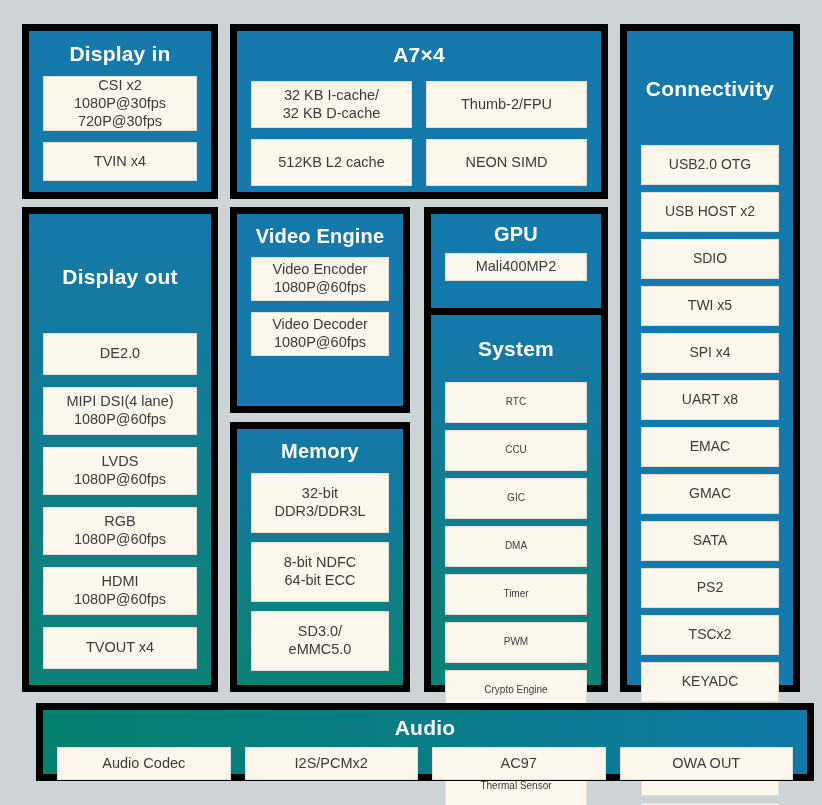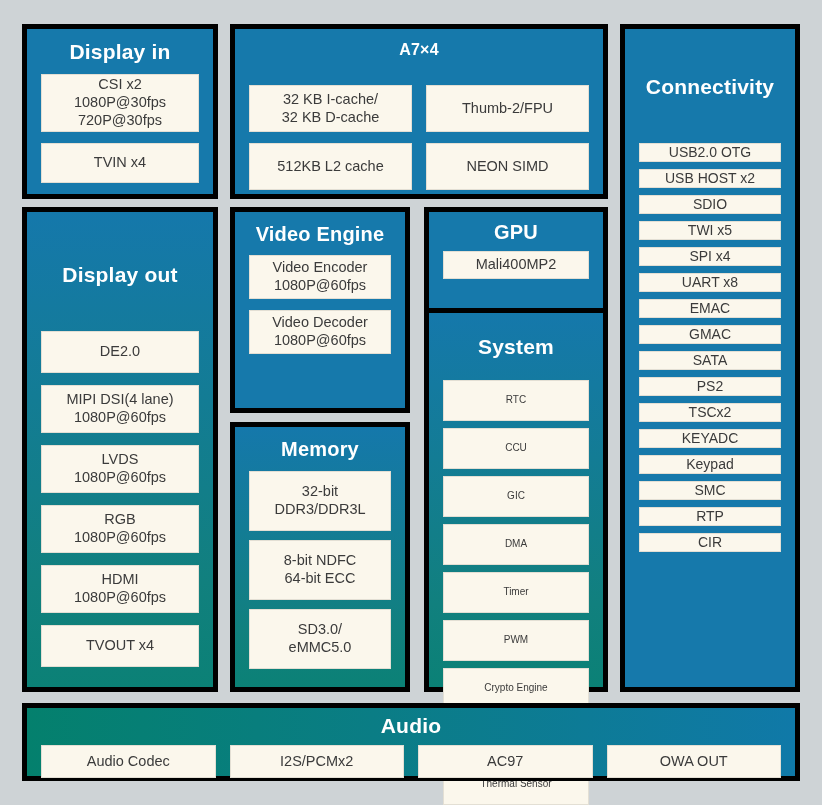--- a/index.html
+++ b/index.html
@@ -21,21 +21,21 @@
     height: 805px;
     background: #ced3d6;
     box-sizing: border-box;
     padding: 18px 16px 16px 18px;
   }
 
   
   .block {
     position: absolute;
     box-sizing: border-box;
-    border: 5px solid #000000;
+    border: 7px solid #000000;
     background: #1679ab;
     display: flex;
     flex-direction: column;
     align-items: stretch;
   }
   .block.grad-blue-teal {
     background: linear-gradient(180deg, #1578ab 0%, #11807e 78%, #0b8176 100%);
   }
   .block.grad-green-blue {
     background: linear-gradient(90deg, #04806d 0%, #0a7d85 45%, #1079a8 100%);
@@ -72,41 +72,41 @@
   #display-in .block-title { font-size: 21px; margin: 11px 0 10px; }
   #display-in .card { margin-bottom: 11px; }
   #display-in .card.c0 { height: 65px; }
   #display-in .card.c1 { height: 45px; }
 
   
   #cpu {
     left: 230px; top: 24px; width: 378px; height: 175px;
     padding: 0 14px;
   }
-  #cpu .block-title { font-size: 16px; margin: 12px 0 26px; }
+  #cpu .block-title { font-size: 21px; margin: 12px 0 14px; }
   #cpu .cpu-grid {
     display: grid;
     grid-template-columns: 1fr 1fr;
     gap: 11px 14px;
   }
   #cpu .card { height: 47px; }
 
   
   #connectivity {
     left: 620px; top: 24px; width: 180px; height: 668px;
     padding: 0 14px;
   }
   #connectivity .block-title { font-size: 21px; margin: 46px 0 0; }
   #connectivity .conn-list {
     margin-top: 44px;
     display: flex;
     flex-direction: column;
     gap: 7px;
   }
-  #connectivity .card { height: 19px; font-size: 14px; }
+  #connectivity .card { height: 40px; font-size: 14px; }
 
   
   #display-out {
     left: 22px; top: 207px; width: 196px; height: 485px;
     padding: 0 14px;
   }
   #display-out .block-title { font-size: 21px; margin: 51px 0 0; }
   #display-out .out-list {
     margin-top: 44px;
     display: flex;
@@ -149,21 +149,21 @@
   #system .sys-list {
     margin-top: 21px;
     display: flex;
     flex-direction: column;
     gap: 7px;
   }
   #system .card { height: 41px; font-size: 10px; }
 
   
   #audio {
-    left: 22px; top: 703px; width: 778px; height: 78px;
+    left: 36px; top: 703px; width: 778px; height: 78px;
     padding: 0 14px;
   }
   #audio .block-title { font-size: 21px; margin: 6px 0 7px; }
   #audio .audio-row {
     display: grid;
     grid-template-columns: repeat(4, 1fr);
     gap: 14px;
   }
   #audio .card { height: 33px; }
 </style>

